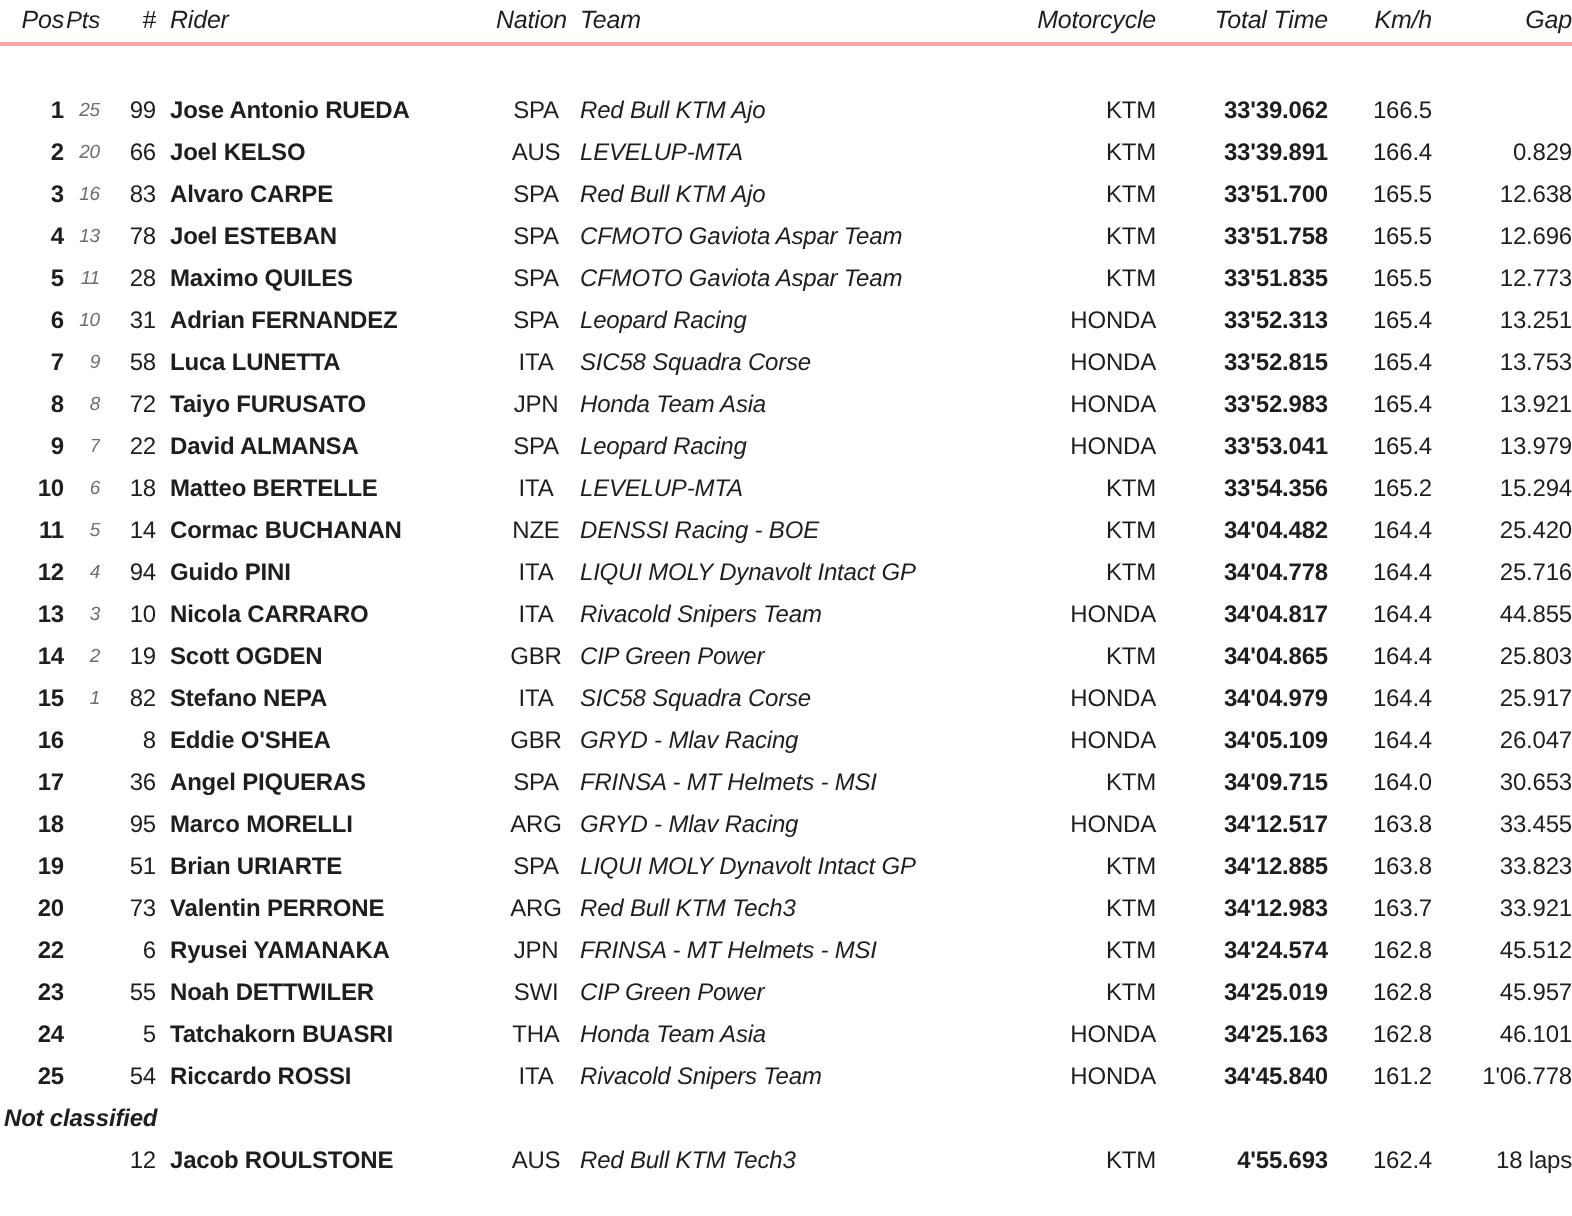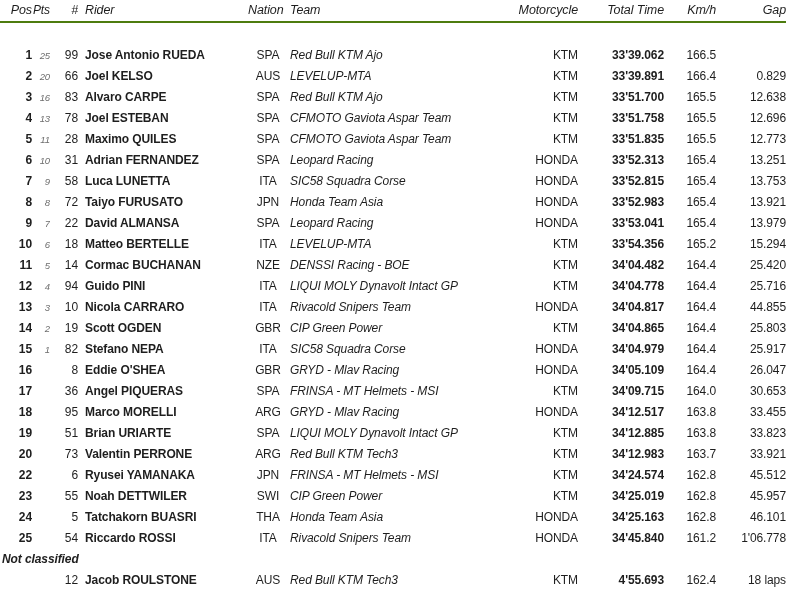--- a/index.html
+++ b/index.html
@@ -10,21 +10,21 @@
   }
   table{
     border-collapse:collapse;table-layout:fixed;width:786px;
   }
   th,td{
     padding:0;margin:0;vertical-align:middle;white-space:nowrap;overflow:hidden;
     font-size:12px;letter-spacing:-0.1px;line-height:21px;height:21px;
   }
   thead th{
     font-style:italic;font-weight:normal;font-size:12.5px;height:20px;
-    border-bottom:2px solid #4d7c0f;color:#1e1e1e;
+    border-bottom:2px solid #fca5a5;color:#1e1e1e;
   }
   .spacer td{height:22px;border:none;}
   
   .c-pos{text-align:right;font-weight:bold;}
   .c-pts{text-align:right;font-style:italic;font-size:9.5px;color:#6e6e6e;font-weight:normal;}
   .c-num{text-align:right;}
   .c-rider{text-align:left;padding-left:7px;font-weight:bold;}
   .c-nation{text-align:center;}
   .c-team{text-align:left;padding-left:2px;font-style:italic;}
   .c-moto{text-align:right;margin-left:19px;}

